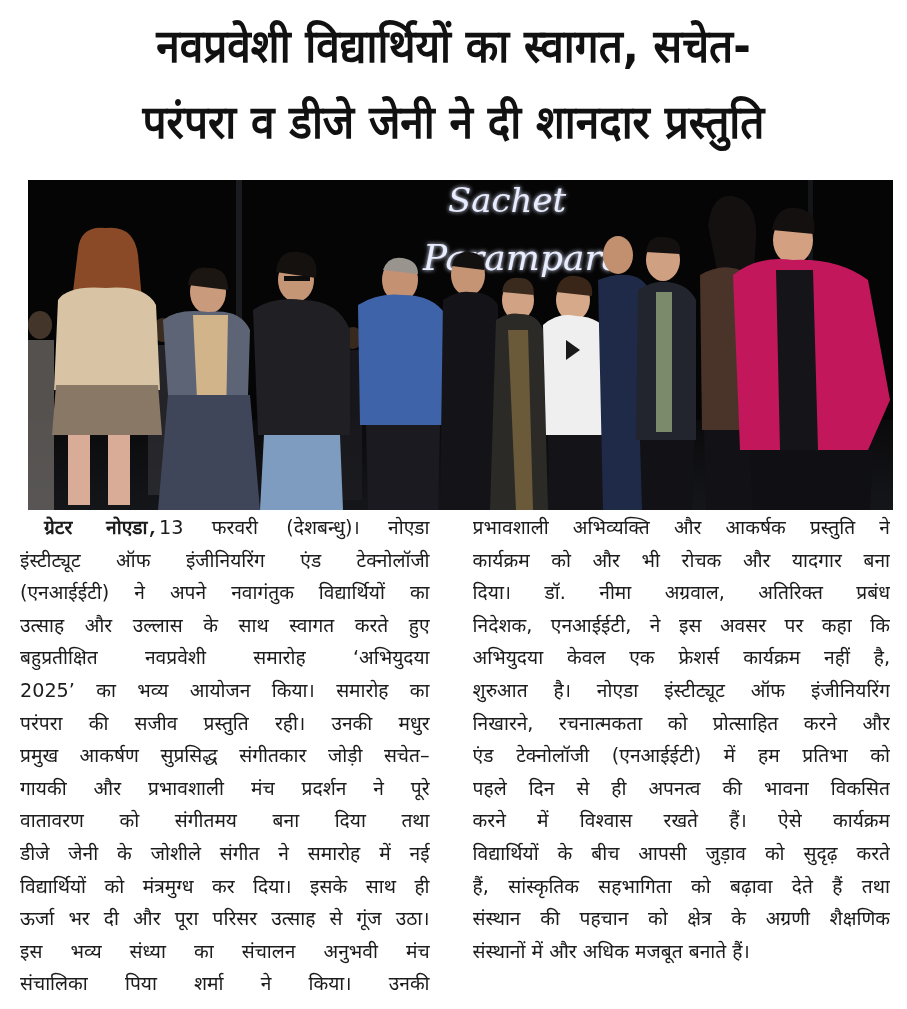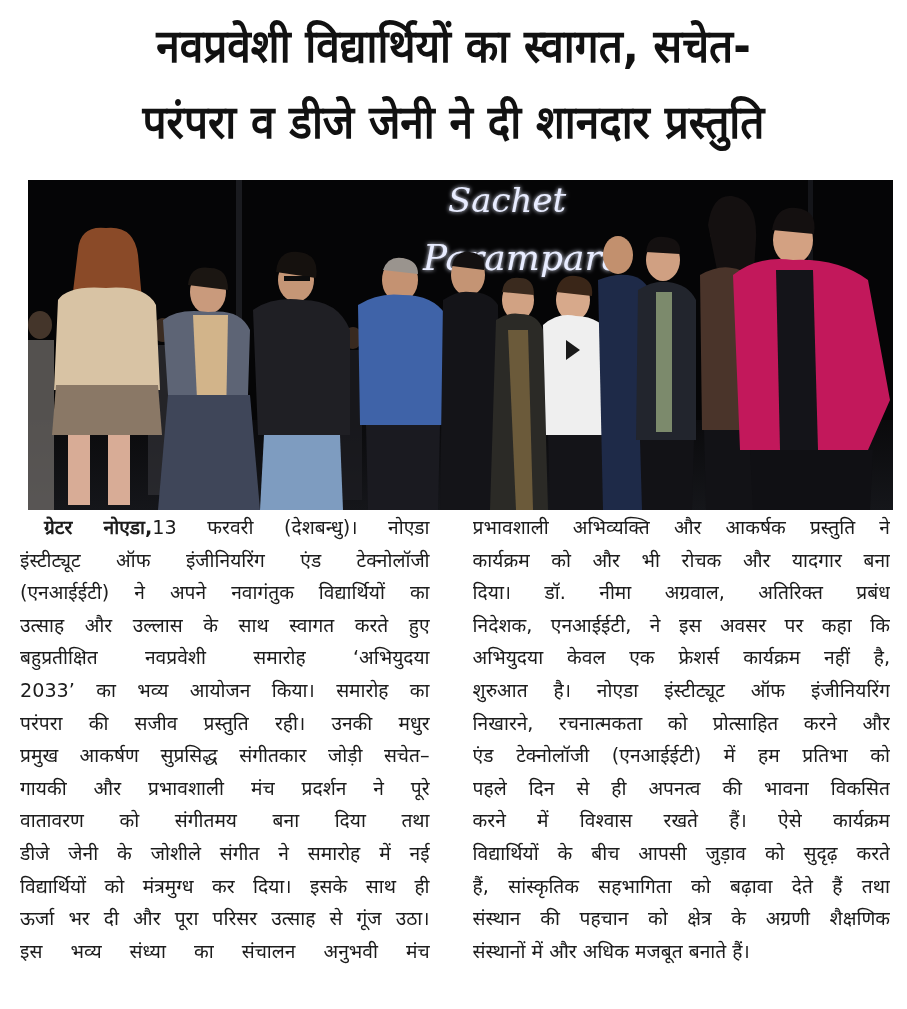--- a/index.html
+++ b/index.html
@@ -41,21 +41,21 @@
   .col.right { width: 428px; margin-left: 43px; }
   .col .ln {
     display: block;
     white-space: nowrap;
     text-align: justify;
     text-align-last: justify;
     height: 32.6px;
     overflow: hidden;
   }
   .col .ln.last { text-align-last: left; }
-  .dateline { font-weight: bold; }
+  .dateline { font-weight: bold; font-family: Liberation Mono, monospace; }
   .indent { padding-left: 24px; }
 </style>
 </head>
 <body>
 
 <h1 class="headline">
   <span class="line">नवप्रवेशी विद्यार्थियों का स्वागत, सचेत-</span>
   <span class="line">परंपरा व डीजे जेनी ने दी शानदार प्रस्तुति</span>
 </h1>
 
@@ -177,29 +177,30 @@
   </svg>
 </div>
 
 <div class="columns">
   <div class="col left">
     <span class="ln indent"><b class="dateline">ग्रेटर नोएडा,</b><span>13 फरवरी (देशबन्धु)। नोएडा</span></span>
     <span class="ln">इंस्टीट्यूट ऑफ इंजीनियरिंग एंड टेक्नोलॉजी</span>
     <span class="ln">(एनआईईटी) ने अपने नवागंतुक विद्यार्थियों का</span>
     <span class="ln">उत्साह और उल्लास के साथ स्वागत करते हुए</span>
     <span class="ln">बहुप्रतीक्षित नवप्रवेशी समारोह ‘अभियुदया</span>
-    <span class="ln">2033’ का भव्य आयोजन किया। समारोह का</span>
+    <span class="ln">2025’ का भव्य आयोजन किया। समारोह का</span>
     <span class="ln">परंपरा की सजीव प्रस्तुति रही। उनकी मधुर</span>
     <span class="ln">प्रमुख आकर्षण सुप्रसिद्ध संगीतकार जोड़ी सचेत–</span>
     <span class="ln">गायकी और प्रभावशाली मंच प्रदर्शन ने पूरे</span>
     <span class="ln">वातावरण को संगीतमय बना दिया तथा</span>
     <span class="ln">डीजे जेनी के जोशीले संगीत ने समारोह में नई</span>
     <span class="ln">विद्यार्थियों को मंत्रमुग्ध कर दिया। इसके साथ ही</span>
     <span class="ln">ऊर्जा भर दी और पूरा परिसर उत्साह से गूंज उठा।</span>
     <span class="ln">इस भव्य संध्या का संचालन अनुभवी मंच</span>
+    <span class="ln">संचालिका पिया शर्मा ने किया। उनकी</span>
   </div>
   <div class="col right">
     <span class="ln">प्रभावशाली अभिव्यक्ति और आकर्षक प्रस्तुति ने</span>
     <span class="ln">कार्यक्रम को और भी रोचक और यादगार बना</span>
     <span class="ln">दिया। डॉ. नीमा अग्रवाल, अतिरिक्त प्रबंध</span>
     <span class="ln">निदेशक, एनआईईटी, ने इस अवसर पर कहा कि</span>
     <span class="ln">अभियुदया केवल एक फ्रेशर्स कार्यक्रम नहीं है,</span>
     <span class="ln">शुरुआत है। नोएडा इंस्टीट्यूट ऑफ इंजीनियरिंग</span>
     <span class="ln">निखारने, रचनात्मकता को प्रोत्साहित करने और</span>
     <span class="ln">एंड टेक्नोलॉजी (एनआईईटी) में हम प्रतिभा को</span>

